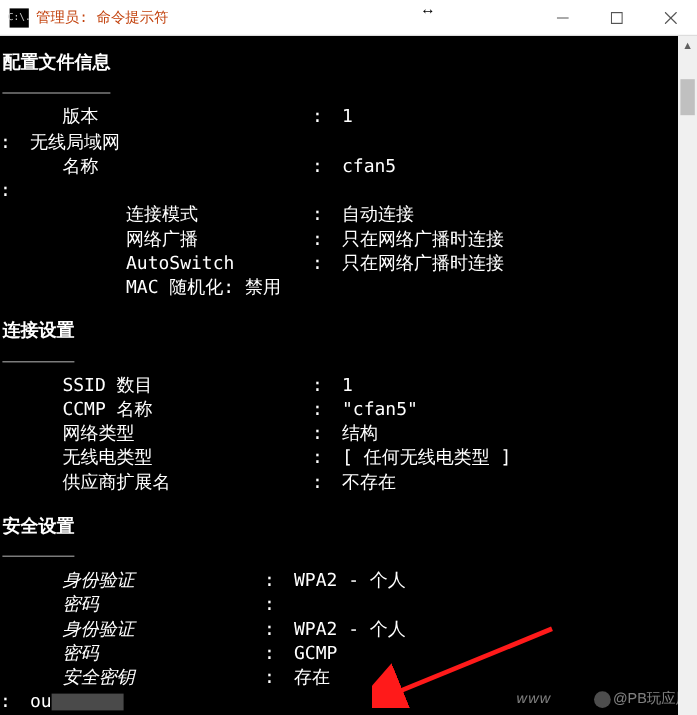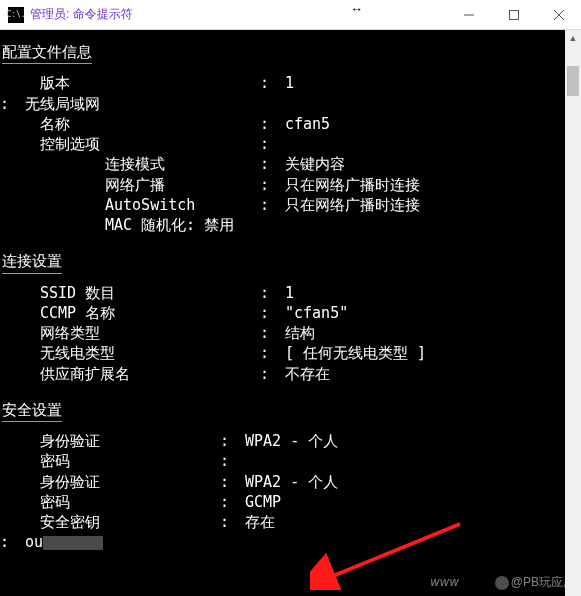--- a/index.html
+++ b/index.html
@@ -26,22 +26,23 @@
       background: #000;
       display: inline-flex;
       align-items: center;
       justify-content: center;
       font-size: 8px;
       color: #ccc;
       font-family: monospace;
     }
     .titlebar-text {
       font-size: 12px;
-      color: #6d28d9;
+      color: #c2410c;
       flex: 1;
+      font-family: Liberation Mono, monospace;
     }
     .titlebar-controls {
       display: flex;
     }
     .titlebar-btn {
       width: 45px;
       height: 30px;
       display: flex;
       align-items: center;
       justify-content: center;
@@ -64,34 +65,35 @@
       padding: 4px 0 0 0;
       font-family: "NSimSun", "SimSun", "Consolas", monospace;
       position: relative;
       overflow: hidden;
     }
     .section-header {
       color: #fff;
       margin: 8px 0 3px 2px;
       border-bottom: 1px solid #999;
       display: inline-block;
-      padding-bottom: 1px;
+      padding-bottom: 15px;
+      font-weight: bold;
     }
     .kv-row {
       display: flex;
       white-space: pre;
     }
     .kv-key {
-      padding-left: 40px;
+      padding-left: 52px;
       width: 260px;
     }
     .kv-key.sub { padding-left: 105px; }
     .kv-colon { width: 25px; }
     .kv-val { flex: 1; }
-    .narrow .kv-key { width: 220px; }
+    .narrow .kv-key { width: 220px; font-style: italic; }
     .scrollbar {
       position: absolute;
       right: 0;
       top: 30px;
       width: 16px;
       height: 566px;
       background: #f0f0f0;
     }
     .scroll-arrow {
       width: 16px;
@@ -173,22 +175,22 @@
 </div>
 
 <div class="terminal">
 
   <div><span class="section-header">配置文件信息</span></div>
   <div style="height:6px"></div>
   <div id="profile-rows">
       <div class="kv-row"><span class="kv-key">版本</span><span class="kv-colon">:</span><span class="kv-val">1</span></div>
       <div class="kv-row"><span class="kv-colon">:</span><span class="kv-val">无线局域网</span></div>
       <div class="kv-row"><span class="kv-key">名称</span><span class="kv-colon">:</span><span class="kv-val">cfan5</span></div>
-      <div class="kv-row"><span class="kv-key">控制选项</span><span class="kv-colon">:</span><span class="kv-val"></span></div>
-      <div class="kv-row"><span class="kv-key sub">连接模式</span><span class="kv-colon">:</span><span class="kv-val">关键内容</span></div>
+      <div class="kv-row"><span class="kv-colon">:</span><span class="kv-val"></span></div>
+      <div class="kv-row"><span class="kv-key sub">连接模式</span><span class="kv-colon">:</span><span class="kv-val">自动连接</span></div>
       <div class="kv-row"><span class="kv-key sub">网络广播</span><span class="kv-colon">:</span><span class="kv-val">只在网络广播时连接</span></div>
       <div class="kv-row"><span class="kv-key sub">AutoSwitch</span><span class="kv-colon">:</span><span class="kv-val">只在网络广播时连接</span></div>
       <div class="kv-row"><span class="kv-key sub">MAC 随机化: 禁用</span><span class="kv-colon"></span><span class="kv-val"></span></div>
     </div>
 
   <div style="height:8px"></div>
   <div><span class="section-header">连接设置</span></div>
   <div style="height:6px"></div>
   <div id="conn-rows">
       <div class="kv-row"><span class="kv-key">SSID 数目</span><span class="kv-colon">:</span><span class="kv-val">1</span></div>

